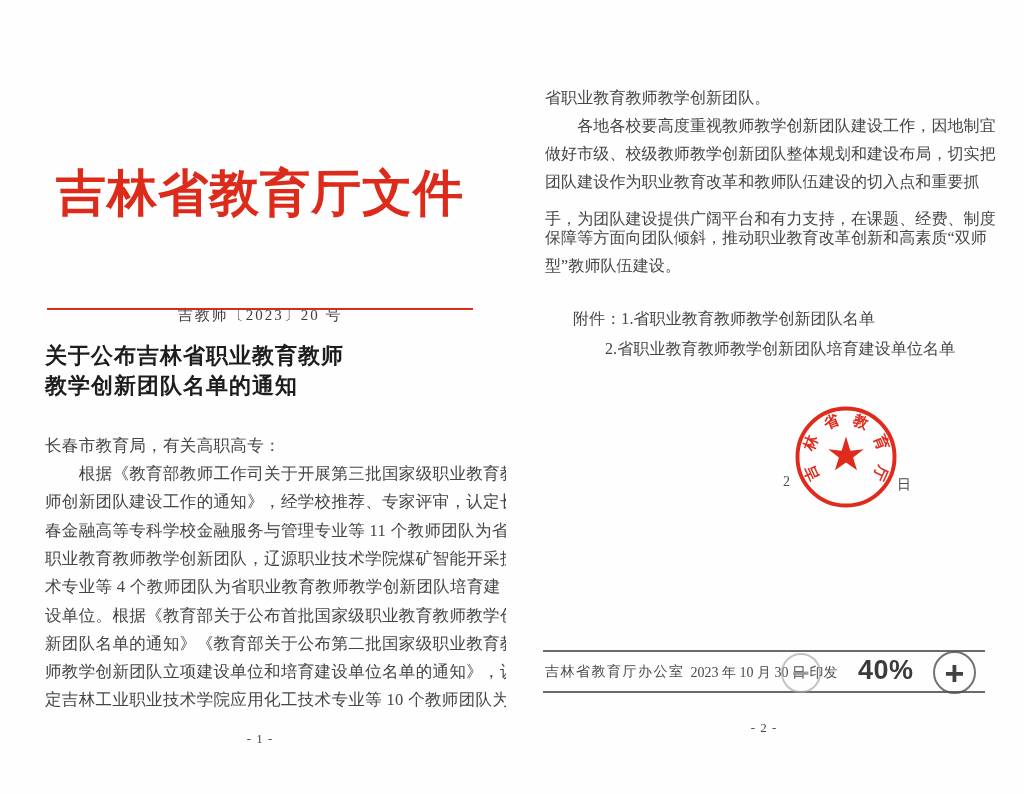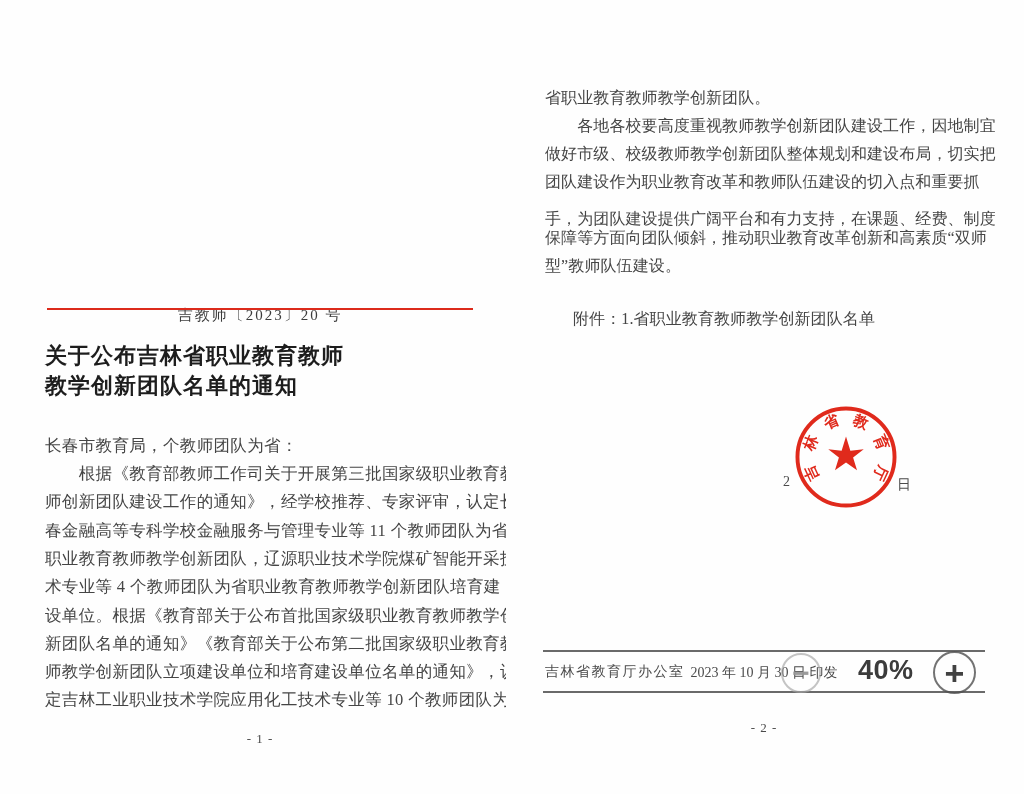--- a/index.html
+++ b/index.html
@@ -118,26 +118,27 @@
     font-size:27px;font-weight:600;color:rgba(42,42,42,0.92);
     letter-spacing:0.5px;
   }
 </style>
 </head>
 <body>
 
 <div id="canvas">
 
   <div class="page1">
+    <div class="p1-red-title">吉林省教育厅文件</div>
     <div class="p1-docnum">吉教师〔2023〕20 号</div>
     <div class="p1-redline"></div>
     <div class="p1-head l1">关于公布吉林省职业教育教师</div>
     <div class="p1-head l2">教学创新团队名单的通知</div>
 
-    <div class="p1-line" style="top:435px">长春市教育局，个教师团队为省：</div>
+    <div class="p1-line" style="top:435px">长春市教育局，有关高职高专：</div>
     <div class="p1-line" style="top:463px">　　根据《教育部教师工作司关于开展第三批国家级职业教育教师</div>
     <div class="p1-line" style="top:491px">师创新团队建设工作的通知》，经学校推荐、专家评审，认定长</div>
     <div class="p1-line" style="top:520px">春金融高等专科学校金融服务与管理专业等 11 个教师团队为省</div>
     <div class="p1-line" style="top:548px">职业教育教师教学创新团队，辽源职业技术学院煤矿智能开采技</div>
     <div class="p1-line" style="top:576px">术专业等 4 个教师团队为省职业教育教师教学创新团队培育建</div>
     <div class="p1-line" style="top:605px">设单位。根据《教育部关于公布首批国家级职业教育教师教学创</div>
     <div class="p1-line" style="top:633px">新团队名单的通知》《教育部关于公布第二批国家级职业教育教</div>
     <div class="p1-line" style="top:661px">师教学创新团队立项建设单位和培育建设单位名单的通知》，认</div>
     <div class="p1-line" style="top:689px">定吉林工业职业技术学院应用化工技术专业等 10 个教师团队为</div>
 
@@ -147,20 +148,21 @@
   <div class="page2">
     <div class="p2-line" style="top:88px">省职业教育教师教学创新团队。</div>
     <div class="p2-line" style="top:116px">　　各地各校要高度重视教师教学创新团队建设工作，因地制宜</div>
     <div class="p2-line" style="top:144px">做好市级、校级教师教学创新团队整体规划和建设布局，切实把</div>
     <div class="p2-line" style="top:172px">团队建设作为职业教育改革和教师队伍建设的切入点和重要抓</div>
     <div class="p2-line" style="top:209px">手，为团队建设提供广阔平台和有力支持，在课题、经费、制度</div>
     <div class="p2-line" style="top:228px">保障等方面向团队倾斜，推动职业教育改革创新和高素质“双师</div>
     <div class="p2-line" style="top:256px">型”教师队伍建设。</div>
 
     <div class="p2-attach a1">附件：1.省职业教育教师教学创新团队名单</div>
+    <div class="p2-attach a2">2.省职业教育教师教学创新团队培育建设单位名单</div>
 
     <svg class="seal" viewBox="0 0 120 120">
       <circle cx="60" cy="60" r="52" fill="none" stroke="#e02a1c" stroke-width="4.2"></circle>
       <polygon fill="#e02a1c" points="60,38 64.7,53.3 79,51.8 67.6,60.5 71.8,74.2 60,66 48.2,74.2 52.4,60.5 41,51.8 55.3,53.3"></polygon>
       <g fill="#e02a1c" font-size="16" font-weight="bold" font-family="'Liberation Serif','DejaVu Serif',serif" text-anchor="middle" dominant-baseline="central">
         <text transform="translate(22.8,77.3) rotate(-115)">吉</text>
         <text transform="translate(22.0,44.6) rotate(-68)">林</text>
         <text transform="translate(44.0,22.2) rotate(-23)">省</text>
         <text transform="translate(76.0,22.2) rotate(23)">教</text>
         <text transform="translate(98.0,44.6) rotate(68)">育</text>

